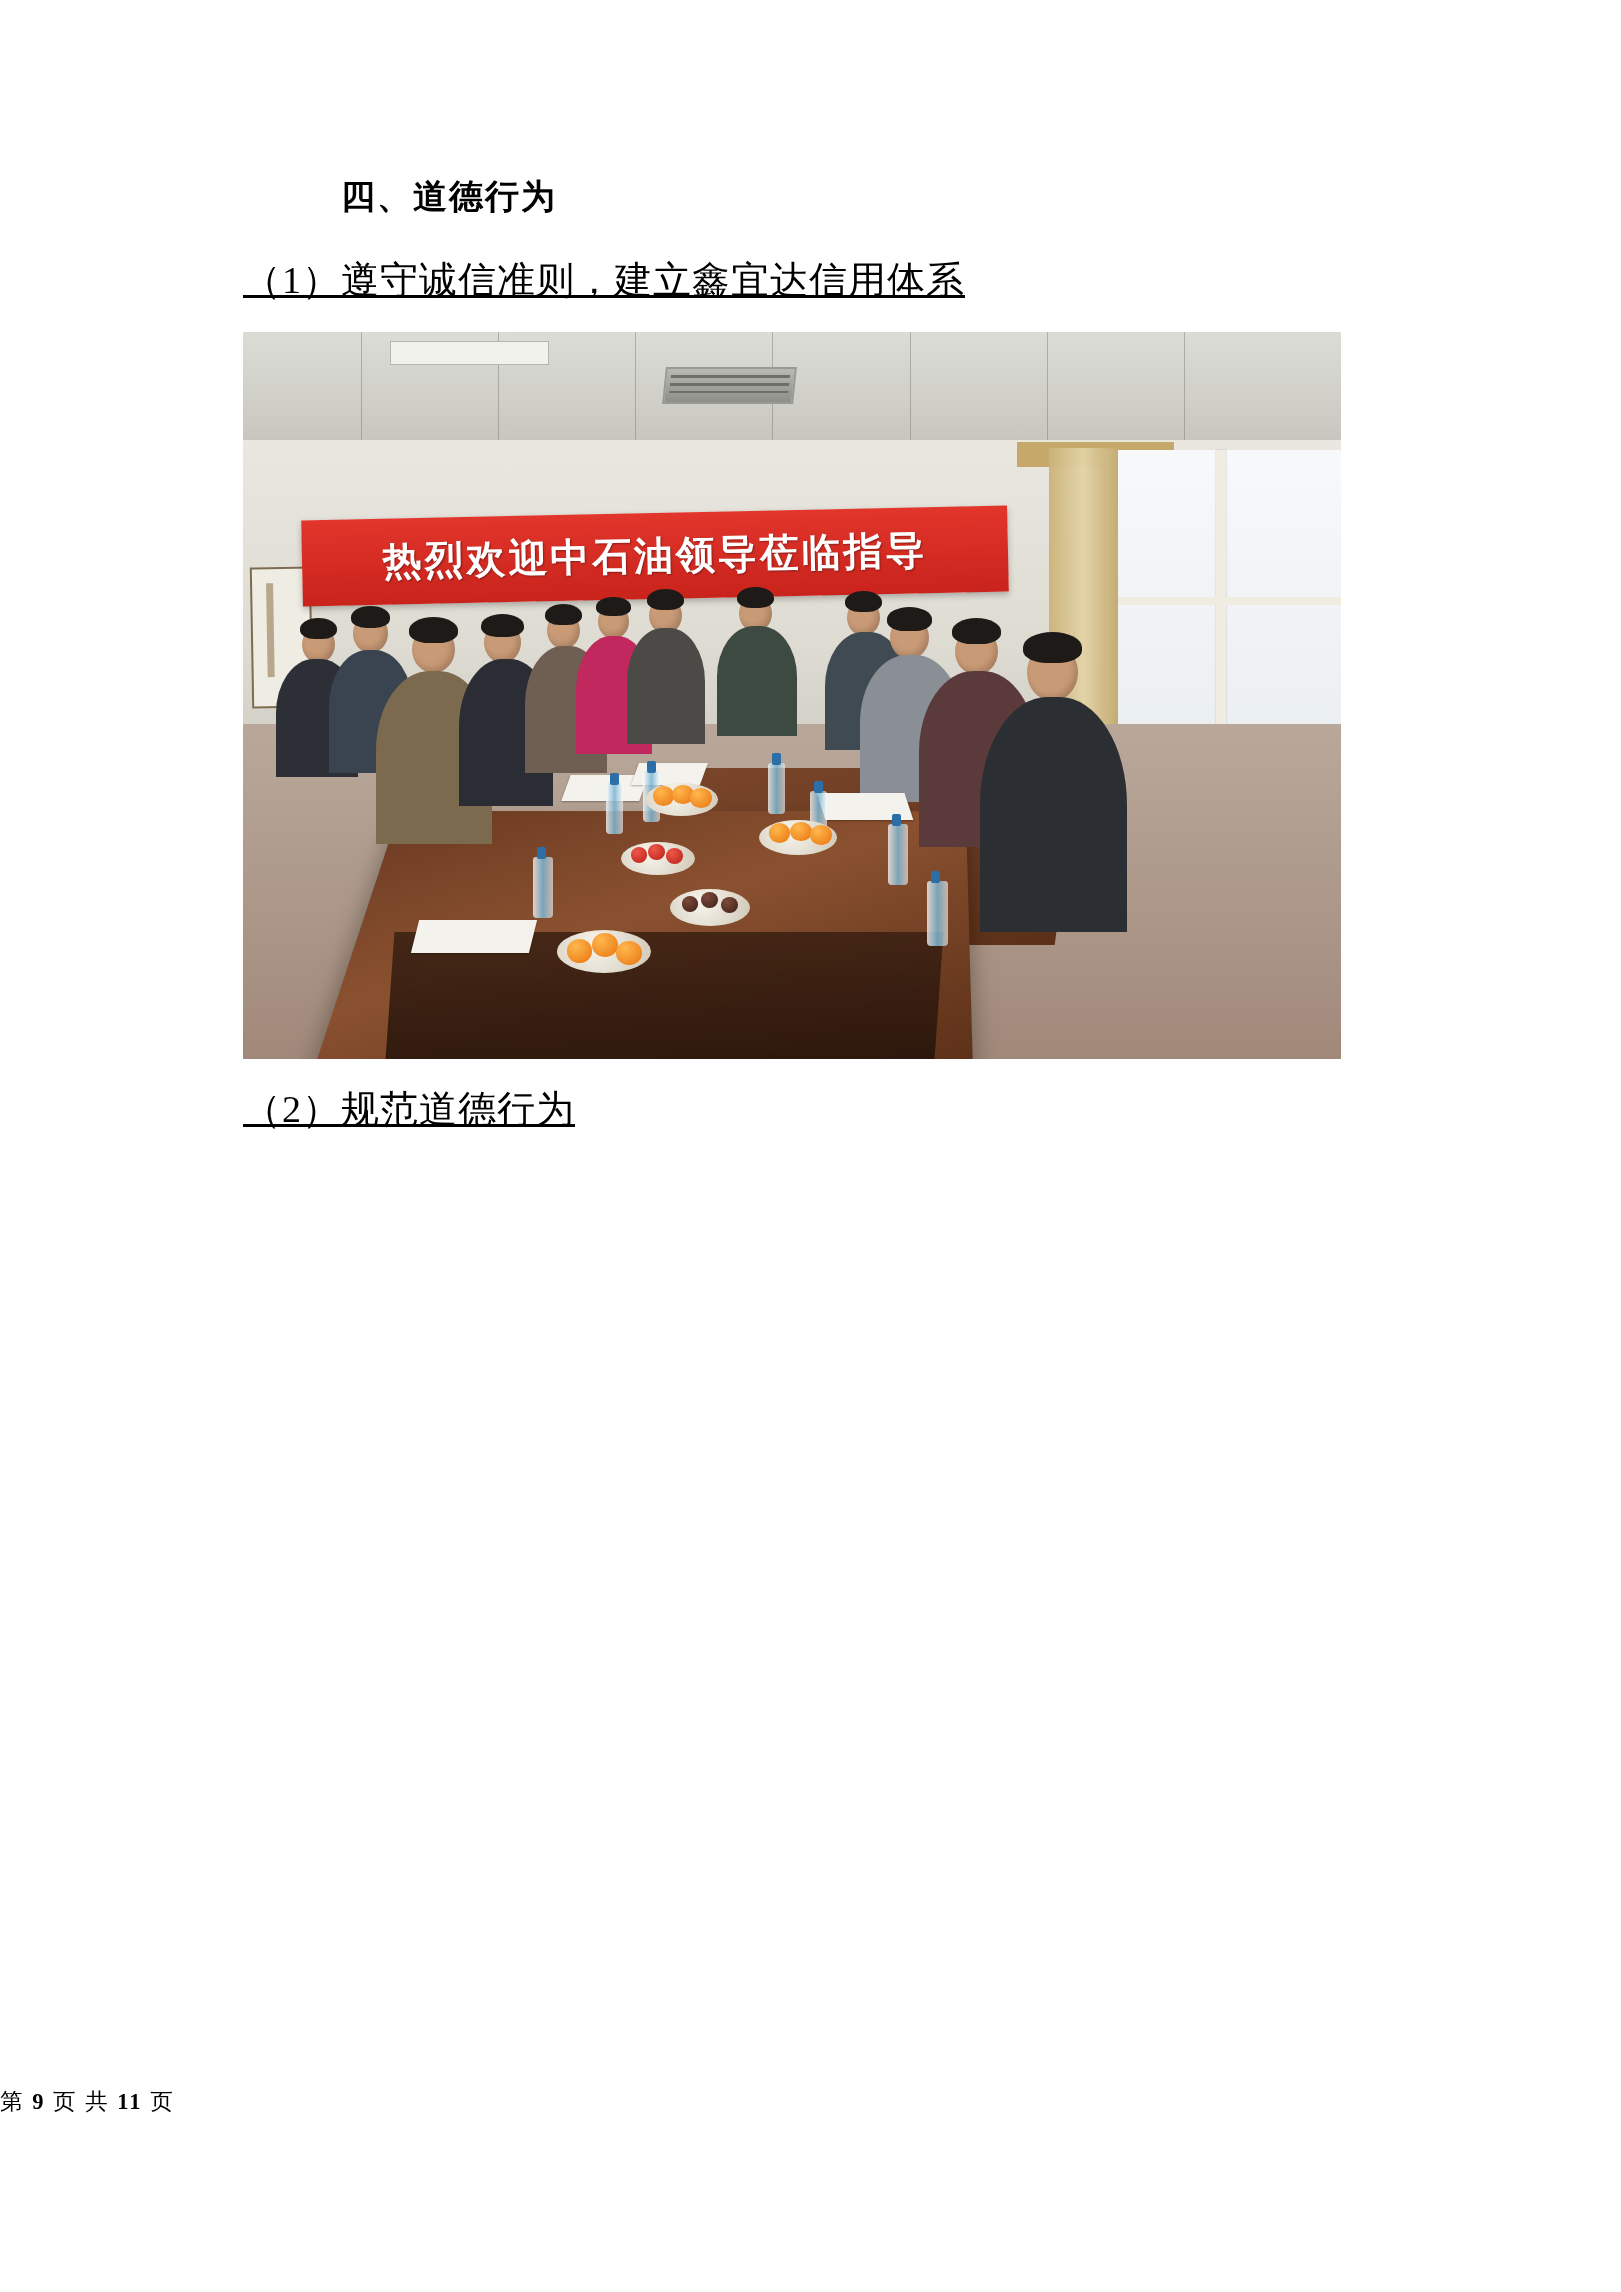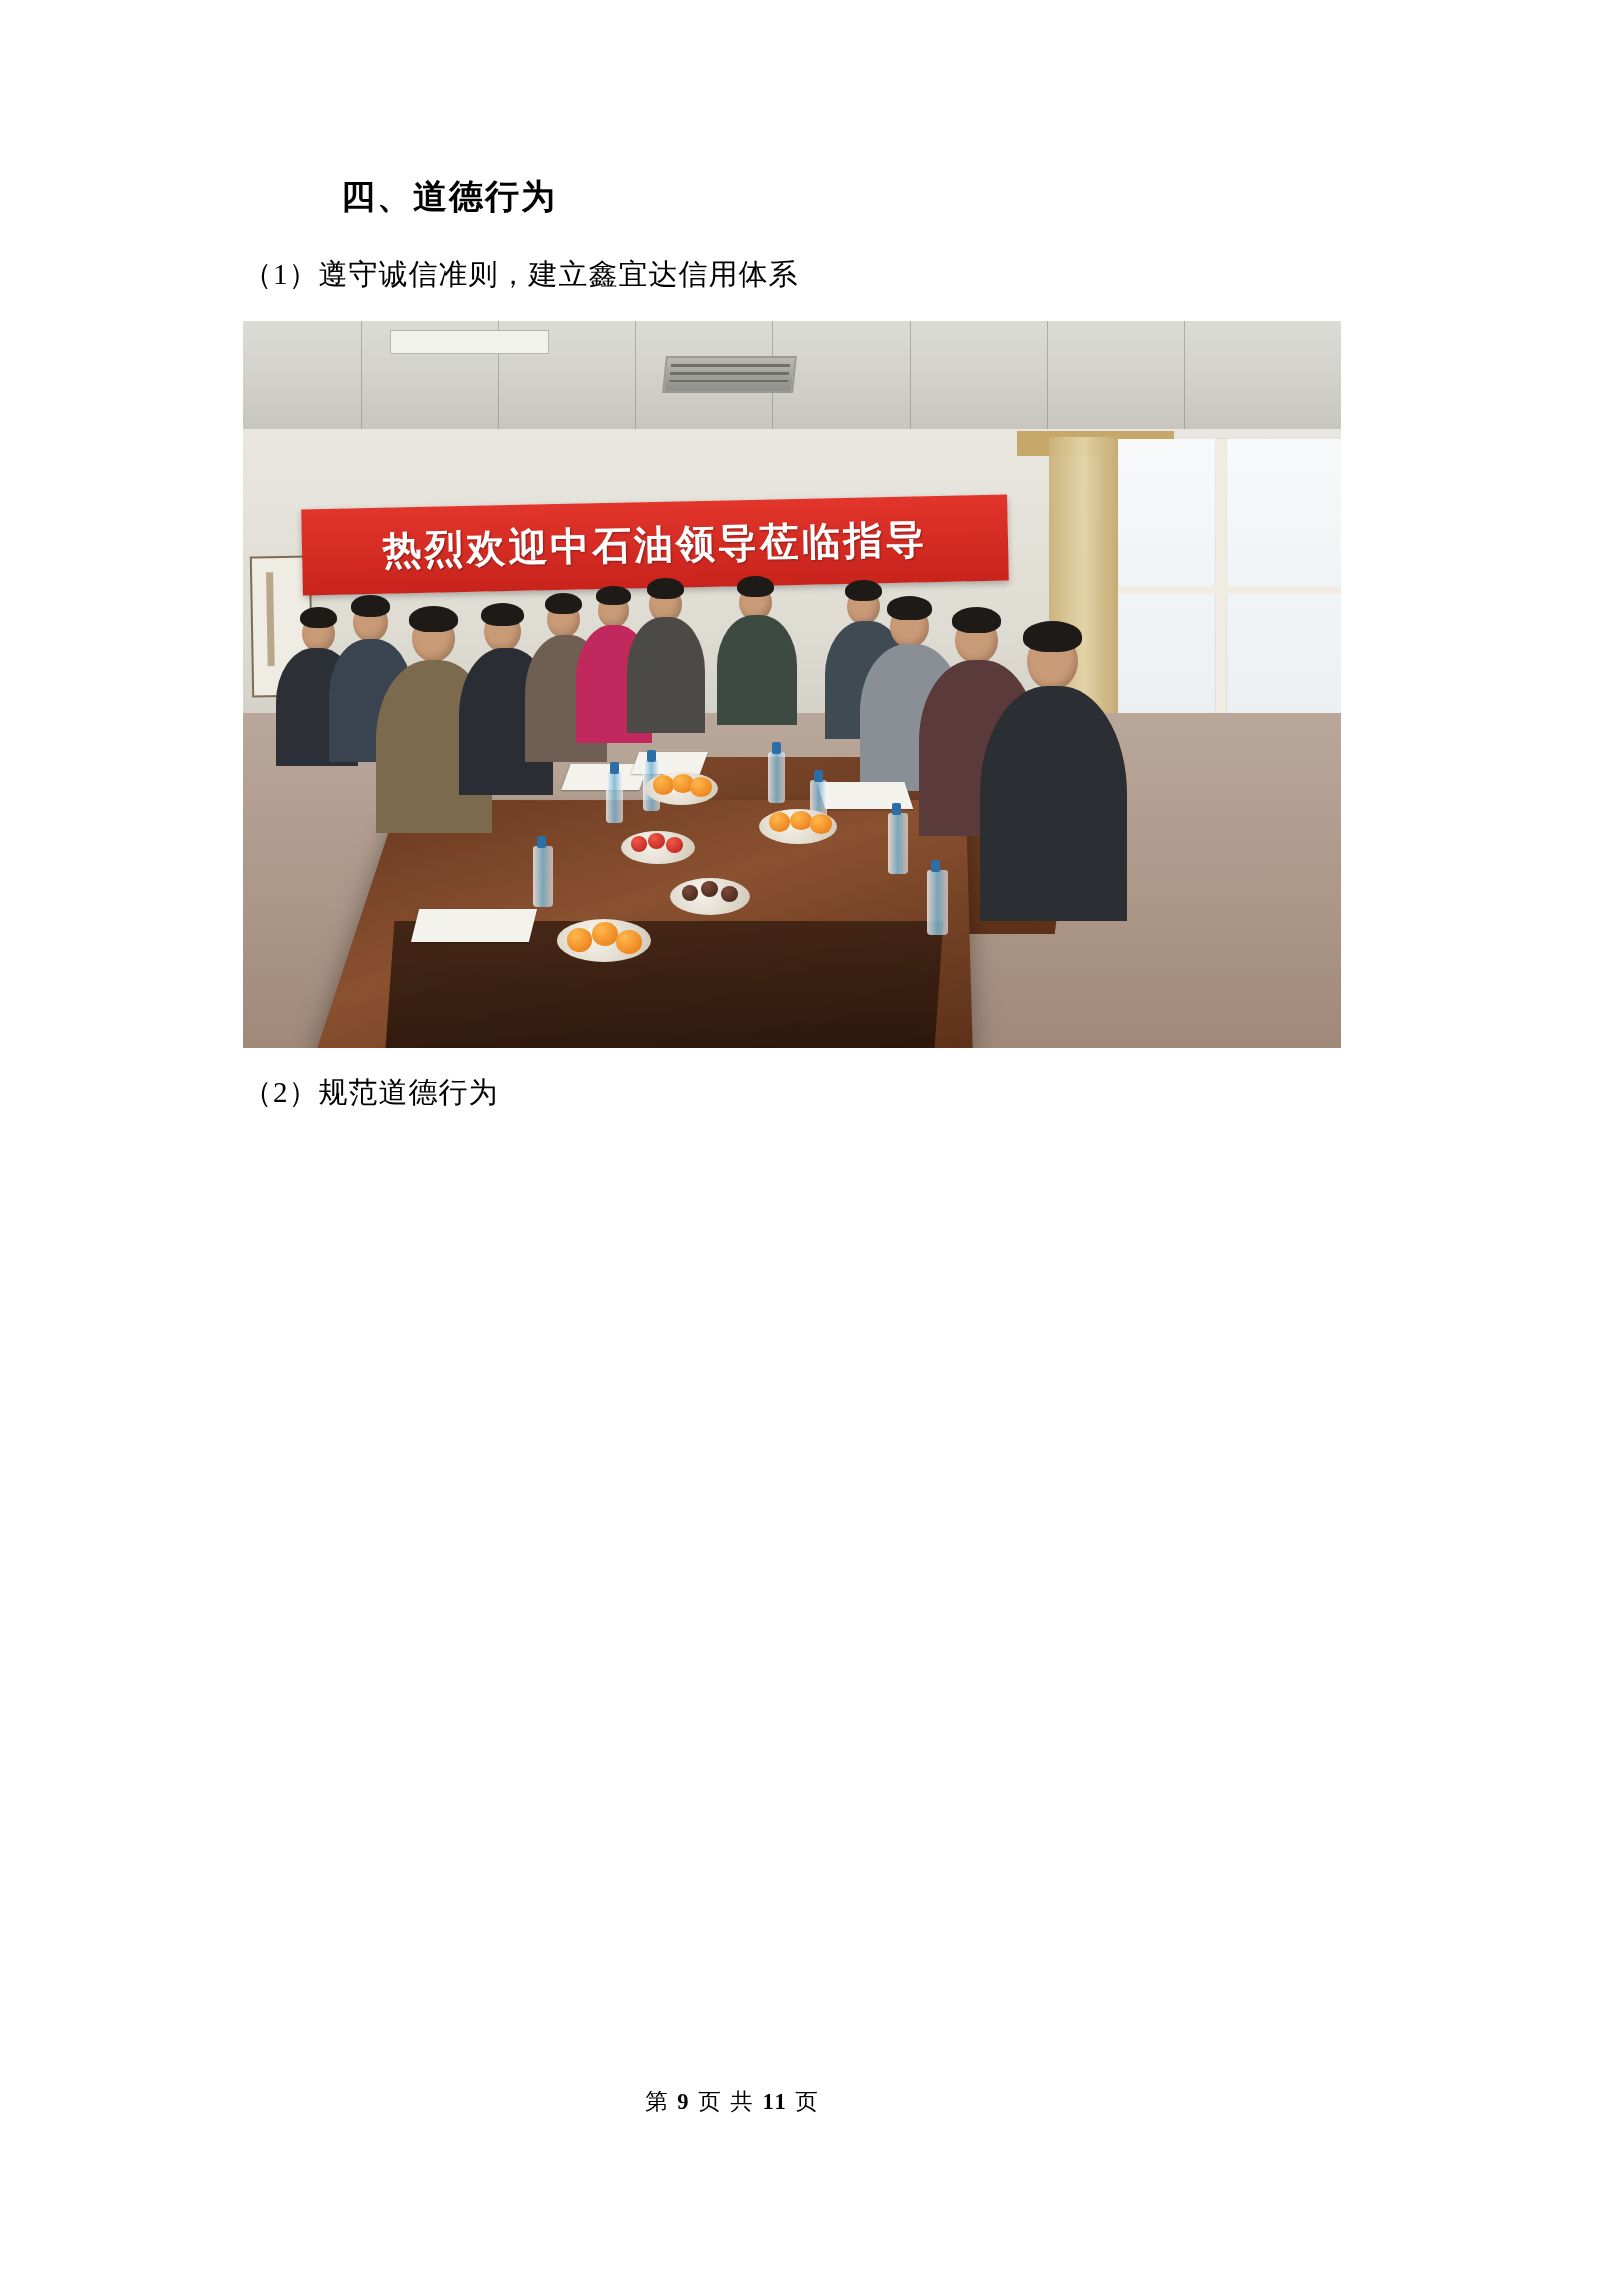--- a/index.html
+++ b/index.html
@@ -26,24 +26,25 @@
     width: 1137px;
   }
   .heading {
     font-family: "Liberation Serif", "DejaVu Serif", serif;
     font-weight: bold;
     font-size: 34px;
     letter-spacing: 2px;
     margin: 0 0 35px 98px;
   }
   .subhead {
-    font-size: 29px;
+    font-size: 38px;
     letter-spacing: 1px;
     margin: 0 0 25.5px 0;
     padding-left: 0px;
+    text-decoration: underline;
   }
   .para {
     font-size: 29px;
     line-height: 1.88;
     letter-spacing: 1.2px;
     text-align: justify;
     text-justify: inter-ideograph;
     margin: 0 0 9.8px 0;
     text-indent: 59px;
   }
@@ -179,21 +180,21 @@
     background: radial-gradient(circle at 35% 30%, #ffb84d, #e8730f); }
   .red { position: absolute; width: 16.7px; height: 15.7px; border-radius: 50%;
     background: radial-gradient(circle at 35% 30%, #f0574a, #b71f16); }
   .dark { position: absolute; width: 16.7px; height: 15.7px; border-radius: 50%;
     background: radial-gradient(circle at 35% 30%, #7c4a3a, #3e2018); }
   .paper { position: absolute; background: #f4f2ec; box-shadow: 0 1px 2px rgba(0,0,0,.3); }
   .footer {
     position: absolute;
     left: 0; right: 0;
     top: 2086px;
-    text-align: center;
+    text-align: left;
     font-size: 22.5px;
     letter-spacing: 2px;
     font-family: "Liberation Serif", "DejaVu Serif", serif;
   }
   .footer b { font-weight: bold; }
 </style>
 </head>
 <body>
 
 <div class="page">

